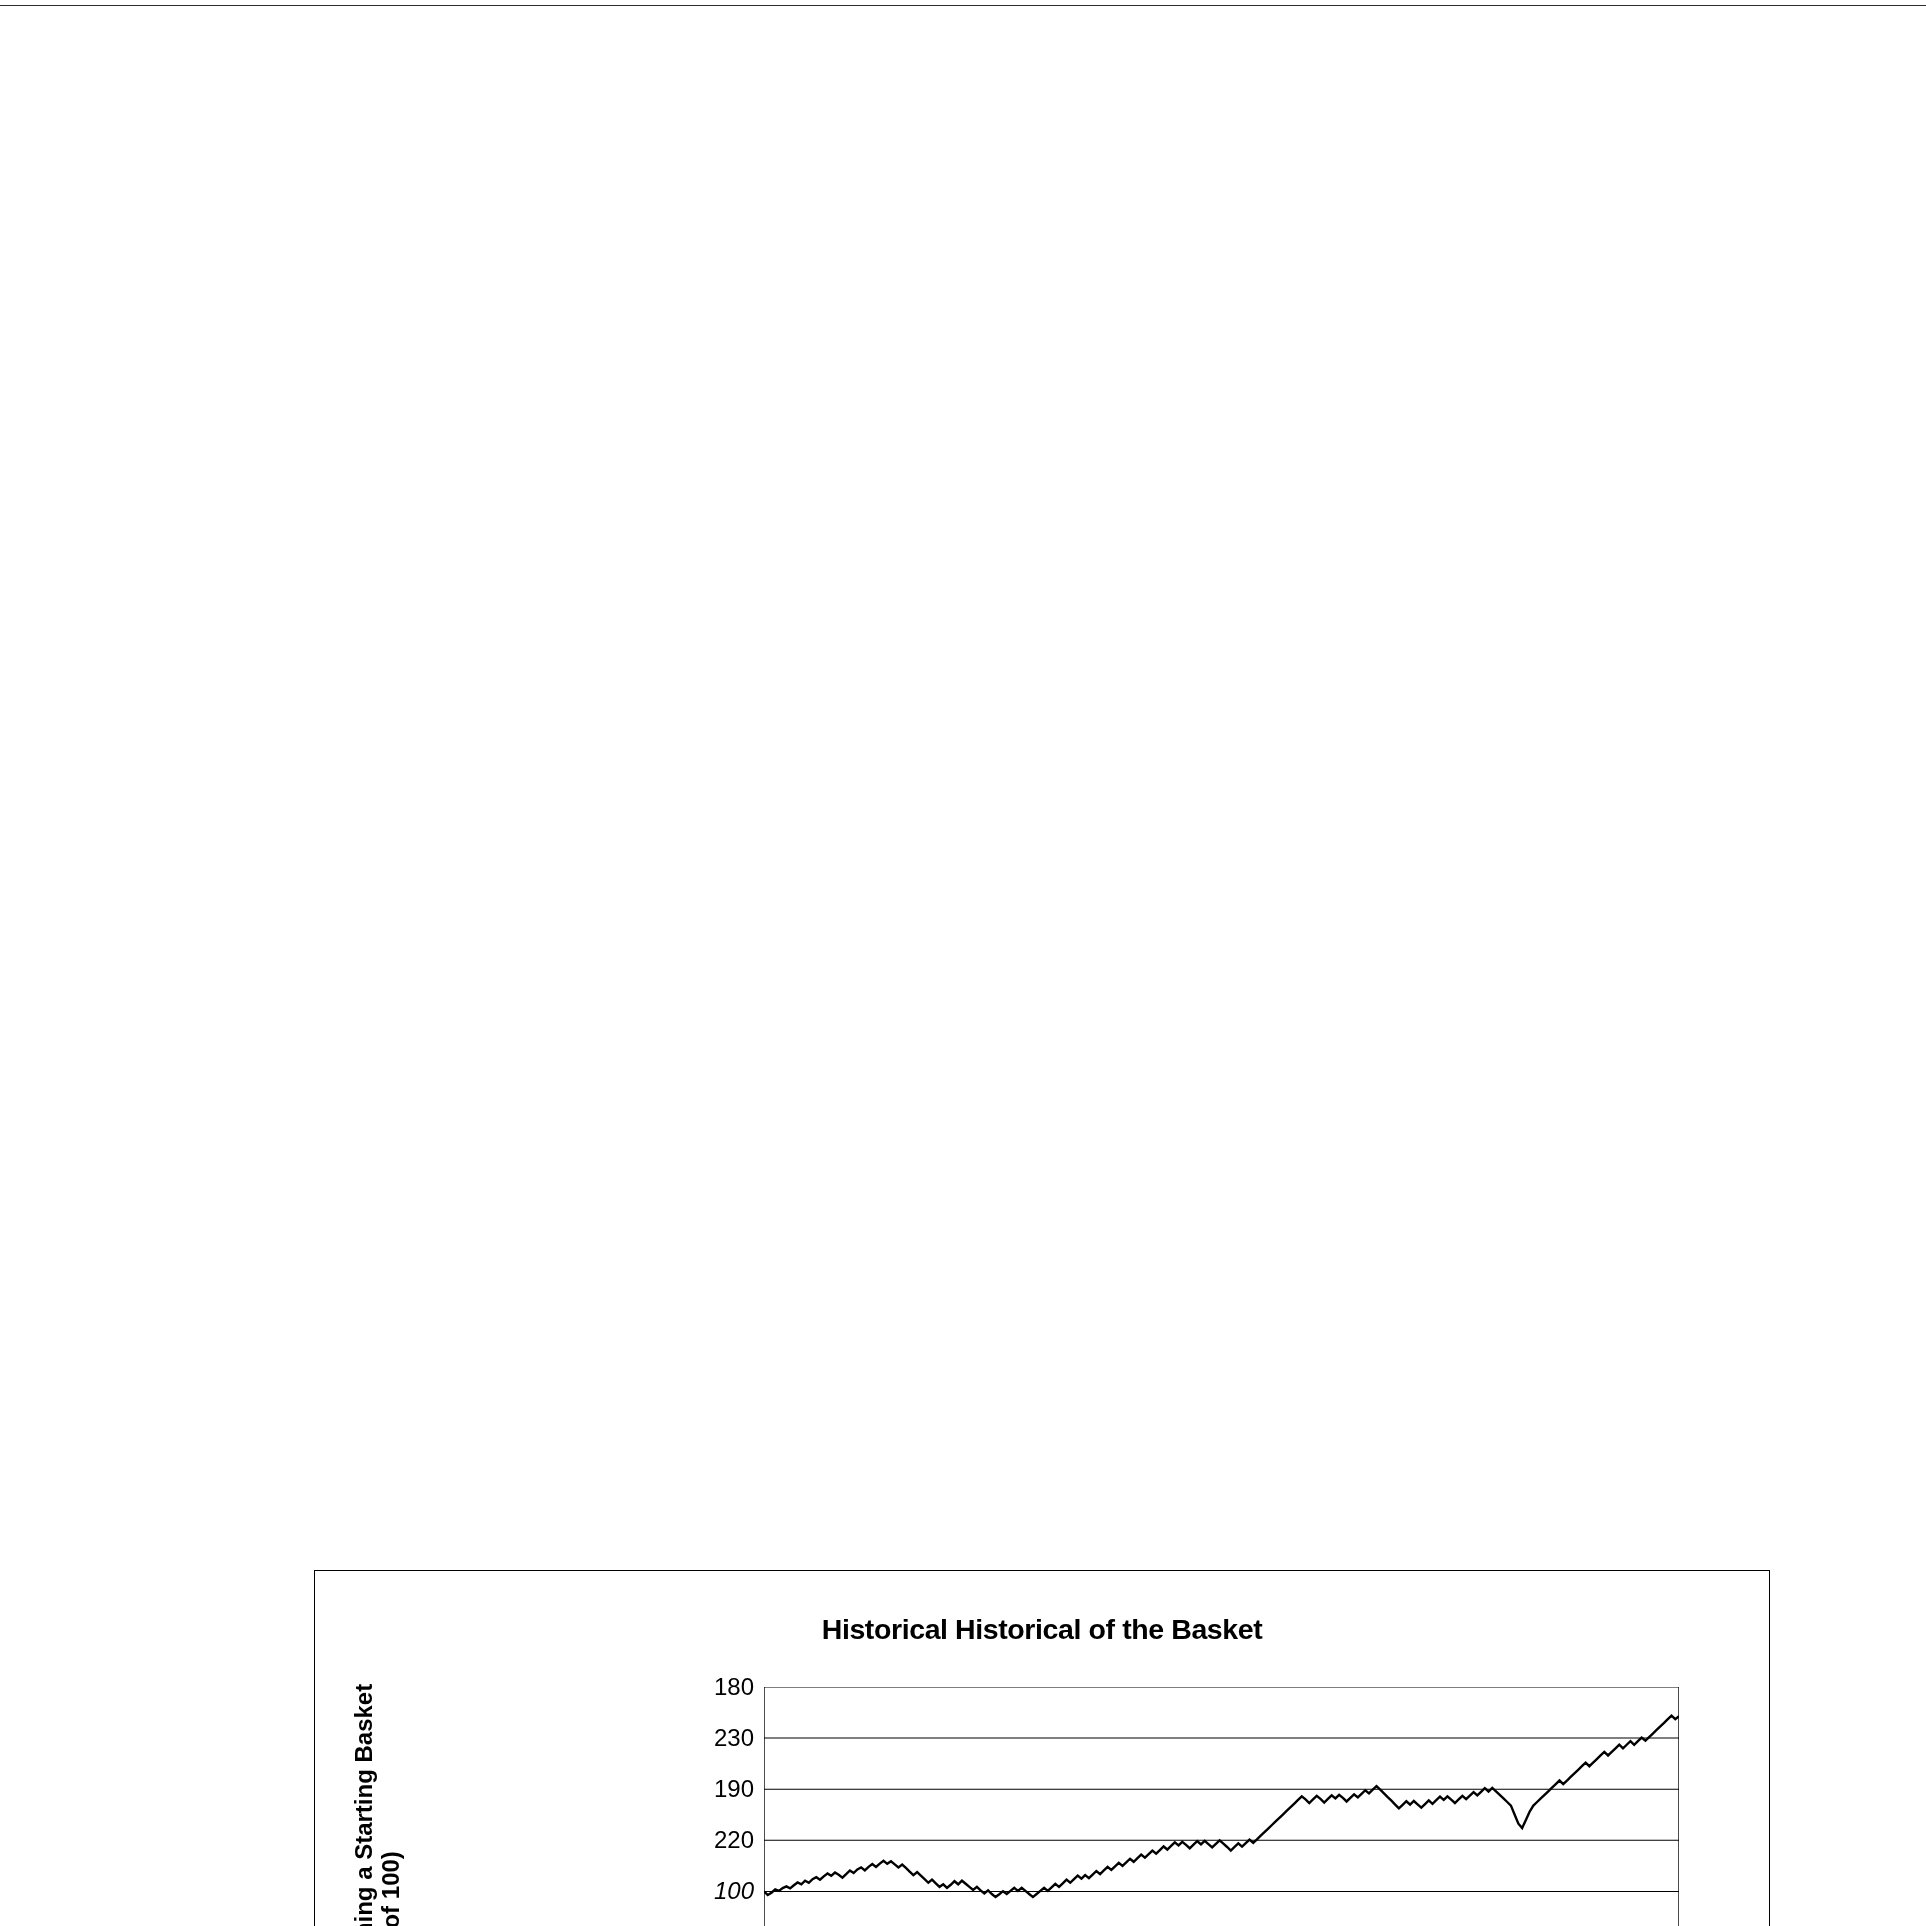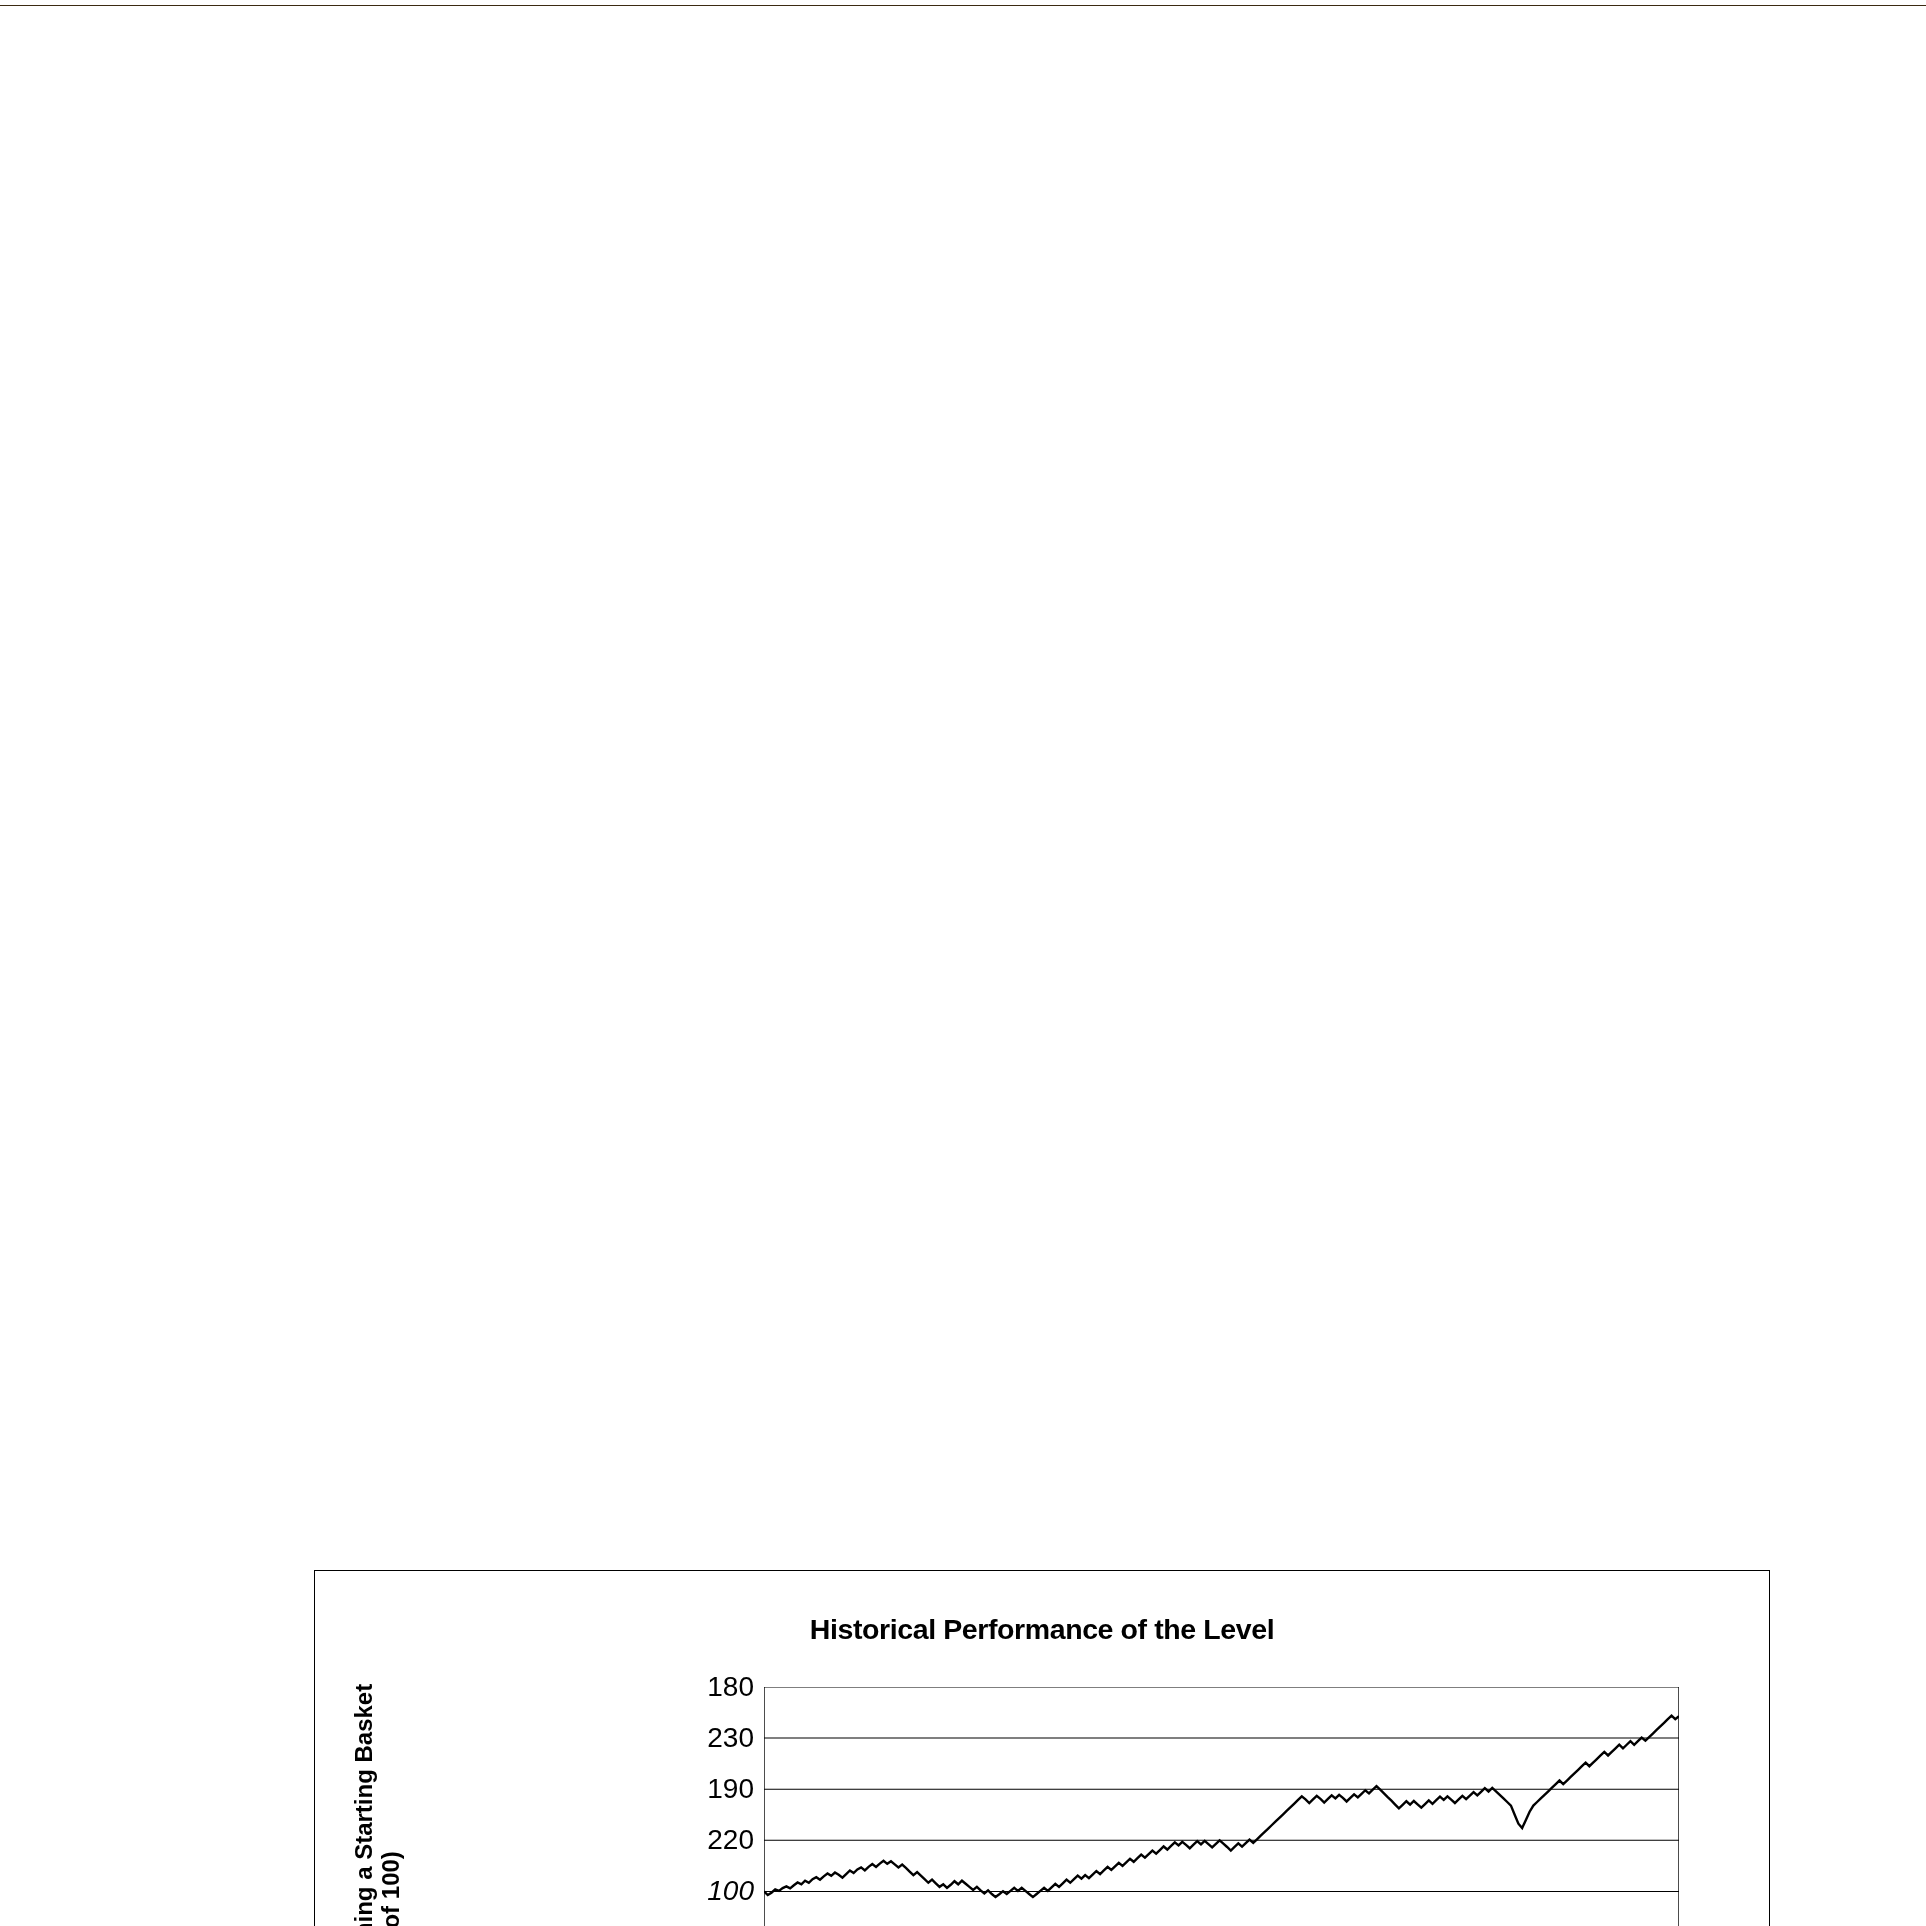--- a/index.html
+++ b/index.html
@@ -74,35 +74,35 @@
   .plot svg {
     display: block;
     width: 100%;
     height: 100%;
   }
   .ytick {
     position: absolute;
     right: 100%;
     margin-right: 10px;
     transform: translateY(-50%);
-    font-size: 28px;
+    font-size: 24px;
     white-space: nowrap;
     color: #000000;
   }
 </style>
 </head>
 <body>
 
 <div class="page">
 
   <div class="top-rule"></div>
 
   <div class="chart-box">
 
-    <div class="chart-title">Historical Performance of the Level</div>
+    <div class="chart-title">Historical Historical of the Basket</div>
 
     <div class="ylabel">Basket Level (Assuming a Starting Basket Level of 100)</div>
 
     <div class="plot">
       <svg id="chart-svg" viewBox="0 0 1000 500" preserveAspectRatio="none">
         <g id="gridlines">
             <line x1="0" x2="1000" y1="500" y2="500" stroke="#000000" stroke-width="1" vector-effect="non-scaling-stroke"></line>
             <line x1="0" x2="1000" y1="444.44444444444446" y2="444.44444444444446" stroke="#000000" stroke-width="1" vector-effect="non-scaling-stroke"></line>
             <line x1="0" x2="1000" y1="388.8888888888889" y2="388.8888888888889" stroke="#000000" stroke-width="1" vector-effect="non-scaling-stroke"></line>
             <line x1="0" x2="1000" y1="333.33333333333337" y2="333.33333333333337" stroke="#000000" stroke-width="1" vector-effect="non-scaling-stroke"></line>

